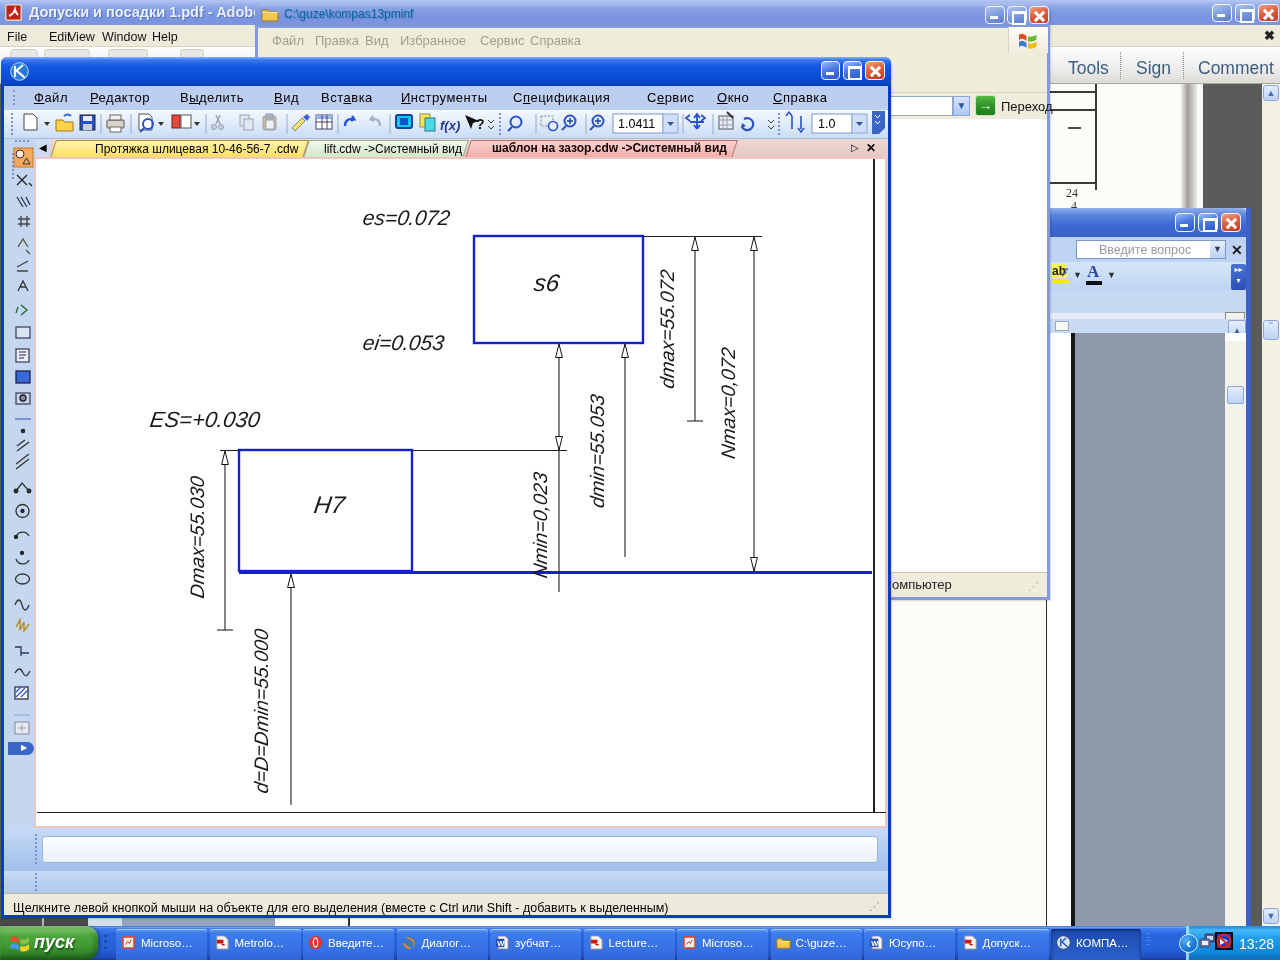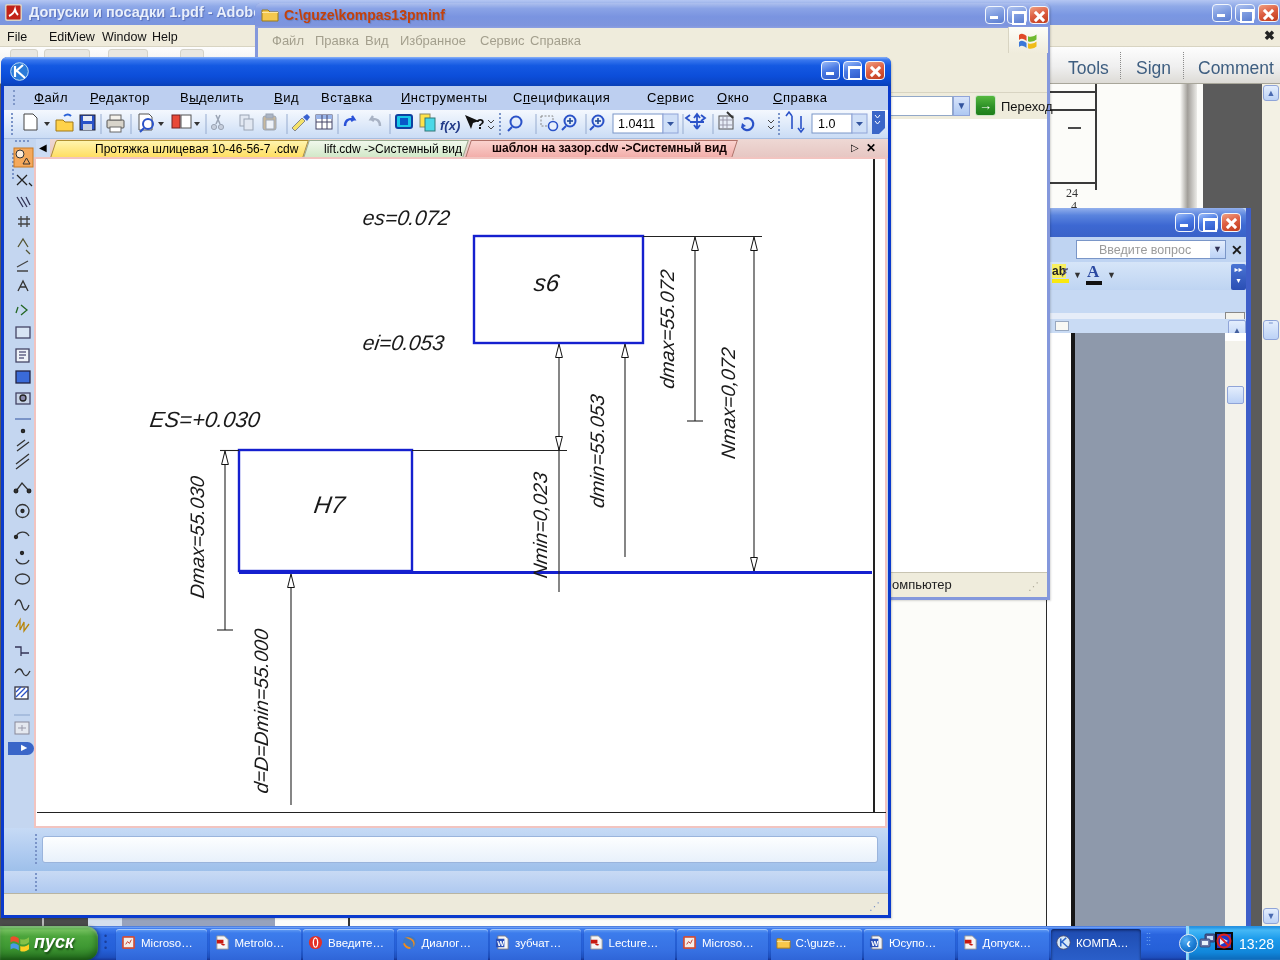--- a/index.html
+++ b/index.html
@@ -127,21 +127,21 @@
  <div class="a" style="left:178px;top:133px;width:21px;height:585px;background:#F3F2EB"></div>
  <div class="a" style="left:180px;top:178px;width:17px;height:18px;background:linear-gradient(180deg,#E4EEFD,#BCD2F6);border:1px solid #8FA4D8;border-radius:2px"></div>
 </div>
 
 <div class="a" style="left:255px;top:3px;width:795px;height:597px;border-radius:6px 6px 0 0;border:3px solid #8498DC;border-top:none;background:#EFECDC;box-shadow:1px 1px 2px rgba(0,0,0,.15)">
  <div class="a" style="left:-3px;top:0;width:795px;height:25px;border-radius:6px 6px 0 0;background:linear-gradient(180deg,#AEC0EE 0%,#8AA3E6 22%,#7A94E0 55%,#7E95DE 90%,#8DA0E2 100%)"></div>
  <svg class="a" style="left:3px;top:4px" width="18" height="15" viewBox="0 0 18 15">
  <path d="M1 3 h6 l2 2 h8 v9 h-16 z" fill="#F4C84E" stroke="#9A7A1A"></path>
  <path d="M1 6 h16 v-1 h-16 z" fill="#FBE7A2"></path>
     </svg>
- <div class="txt" style="left:26px;top:4px;font-size:14px;font-weight:bold;color:#c2410c;text-shadow:1px 1px 1px #6A80C0">C:\guze\kompas13pminf</div>
+ <div class="txt" style="left:26px;top:4px;font-size:12px;font-weight:normal;color:#0369a1;text-shadow:1px 1px 1px #6A80C0">C:\guze\kompas13pminf</div>
  <div class="wb inact glyph-min" style="left:727px;top:3px;width:20px;height:18px"></div>
  <div class="wb inact glyph-max" style="left:749px;top:3px;width:20px;height:18px"></div>
  <div class="wb close glyph-x" style="left:771px;top:3px;width:20px;height:18px"></div>
 
  <div class="txt" style="left:14px;top:30px;font-size:13px;color:#A39F8D">Файл</div>
     <div class="txt" style="left:57px;top:30px;font-size:13px;color:#A39F8D">Правка</div>
     <div class="txt" style="left:107px;top:30px;font-size:13px;color:#A39F8D">Вид</div>
     <div class="txt" style="left:142px;top:30px;font-size:13px;color:#A39F8D">Избранное</div>
     <div class="txt" style="left:222px;top:30px;font-size:13px;color:#A39F8D">Сервис</div>
     <div class="txt" style="left:272px;top:30px;font-size:13px;color:#A39F8D">Справка</div>
@@ -218,20 +218,21 @@
 
  <div class="a" style="left:0;top:771px;width:884px;height:43px;background:linear-gradient(180deg,#C6DAF5 0%,#AECAF0 60%,#9EC0EA 100%)">
   <div class="a" style="left:31px;top:6px;width:3px;height:30px;border-left:2px dotted #7A94C8"></div>
   <div class="a" style="left:38px;top:8px;width:836px;height:27px;background:linear-gradient(180deg,#FDFEFF,#E8F1FB);border:1px solid #9AB4DC;border-radius:3px"></div>
  </div>
  <div class="a" style="left:0;top:814px;width:884px;height:22px;background:linear-gradient(180deg,#C8DAF4,#AFC9F0)">
   <div class="a" style="left:31px;top:2px;width:3px;height:18px;border-left:2px dotted #7A94C8"></div>
  </div>
 
  <div class="a" style="left:0;top:836px;width:884px;height:22px;background:#EDEADB;border-top:1px solid #B8B4A2"></div>
+ <div class="txt" style="left:9px;top:844px;font-size:12.5px;color:#000">Щелкните левой кнопкой мыши на объекте для его выделения (вместе с Ctrl или Shift - добавить к выделенным)</div>
  <div class="txt" style="left:865px;top:843px;font-size:11px;color:#7A94C8">⋰</div>
 </div>
 
 <svg class="a" style="left:9px;top:110px" width="879" height="29" viewBox="9 110 879 29">
  <g stroke="#96ABCF" stroke-width="1">
   <line x1="101" y1="114" x2="101" y2="134"></line>
       <line x1="131" y1="114" x2="131" y2="134"></line>
   <line x1="206" y1="114" x2="206" y2="134"></line>
       <line x1="287" y1="114" x2="287" y2="134"></line>
   <line x1="338" y1="114" x2="338" y2="134"></line>

